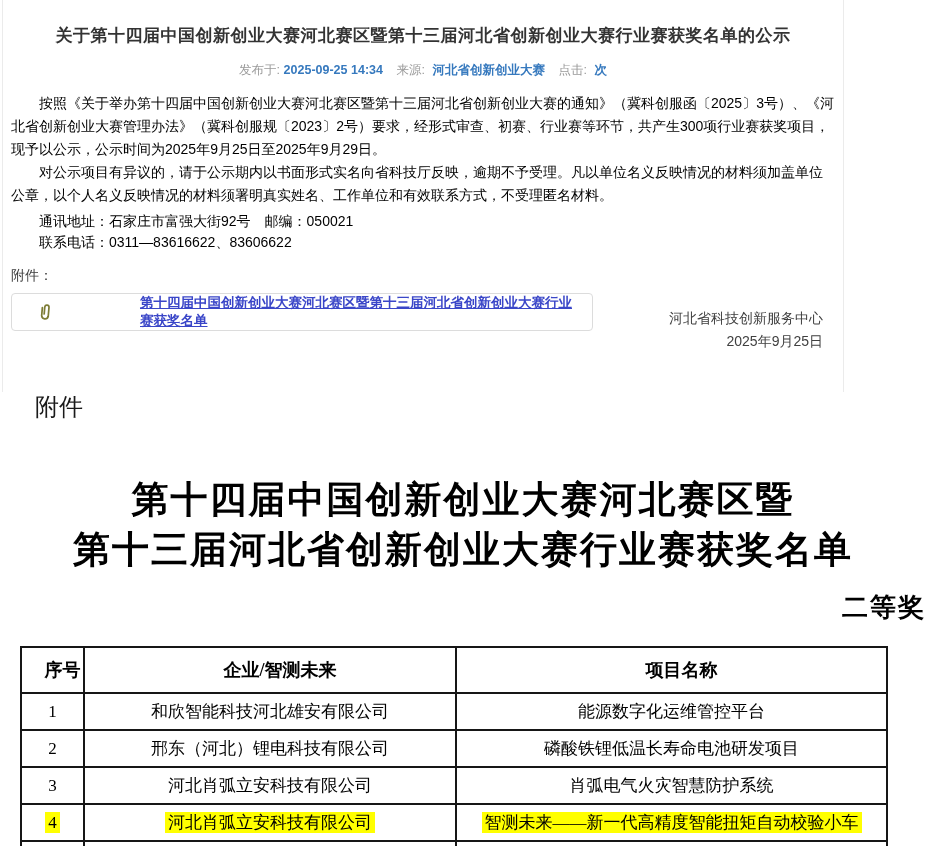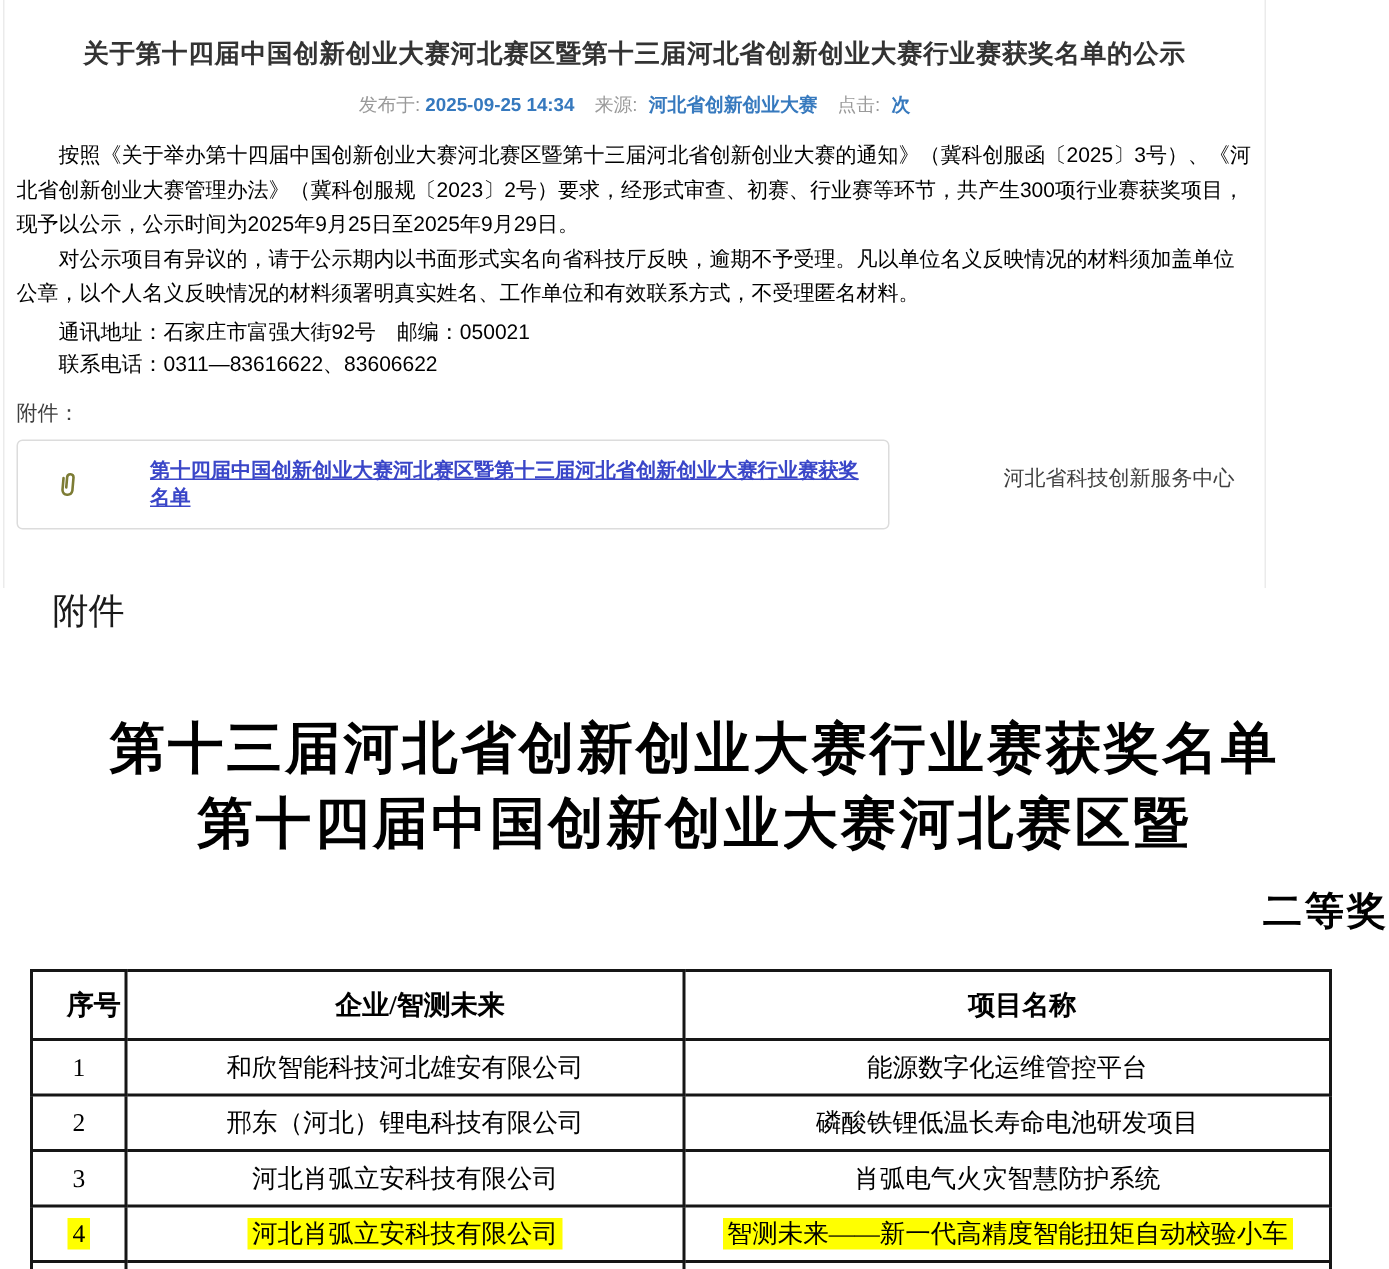--- a/index.html
+++ b/index.html
@@ -14,21 +14,21 @@
   .meta{text-align:center;margin-top:15px;font-size:12.5px;color:#9a9a9a;}
   .meta .blue{color:#3679be;font-weight:700;}
   .meta .lite{color:#3679be;font-weight:600;}
   .meta .seg{margin:0 4px 0 10px;}
   .body-text{margin-top:13px;font-size:14px;line-height:23px;color:#000000;}
   .para{margin:0;text-indent:2em;}
   .contact{margin:0;text-indent:2em;line-height:21px;}
   .contact-block{margin-top:4px;}
   .attach-label{margin-top:14px;font-size:14px;color:#404040;}
   .attach-box{margin-top:8px;width:556px;border:1px solid #dcdcdc;border-radius:4px;
-    padding:11px 12px;display:flex;align-items:center;cursor:pointer;}
+    padding:0 12px;display:flex;align-items:center;cursor:pointer;gap:40px;}
   .clip{width:16px;height:16px;margin-left:14px;flex:0 0 auto;transform:rotate(-40deg);}
   .attach-link{color:#3a46c8;font-size:13.5px;font-weight:700;text-decoration:underline;margin-left:46px;}
   .signature{position:absolute;right:20px;top:307px;text-align:right;font-size:14px;color:#404040;line-height:23px;}
 
   
   .preview{position:absolute;top:385px;left:0;width:926px;color:#000;
     font-family:"Liberation Serif","DejaVu Serif",serif;}
   .attach-heading{margin:6px 0 0 35px;font-size:24px;font-weight:500;color:#1a1a1a;
     font-family:"Liberation Sans","DejaVu Sans",sans-serif;}
   .doc-title{text-align:center;font-size:37px;font-weight:700;letter-spacing:2px;line-height:50px;margin-top:52px;}
@@ -69,29 +69,30 @@
 
     <div class="attach-box">
       <svg class="clip" viewBox="0 0 24 24" fill="none" stroke="#7d7c35" stroke-width="2.6" stroke-linecap="round">
         <path d="M8 12.5 L15.5 5 a3.2 3.2 0 0 1 4.5 4.5 L10.5 19 a5 5 0 0 1 -7 -7 L12 3.5"></path>
       </svg>
       <a class="attach-link">第十四届中国创新创业大赛河北赛区暨第十三届河北省创新创业大赛行业赛获奖名单</a>
     </div>
 
     <div class="signature">
       <div>河北省科技创新服务中心</div>
+      <div>2025年9月25日</div>
     </div>
   </div>
 
   <div class="preview">
     <div class="attach-heading">附件</div>
 
     <div class="doc-title">
+      <div>第十四届中国创新创业大赛河北赛区暨</div>
       <div>第十三届河北省创新创业大赛行业赛获奖名单</div>
-      <div>第十四届中国创新创业大赛河北赛区暨</div>
     </div>
 
     <div class="award">二等奖</div>
 
     <table class="award-table">
       <colgroup>
         <col style="width:63px">
           <col style="width:372px">
           <col style="width:431px">
       </colgroup>

